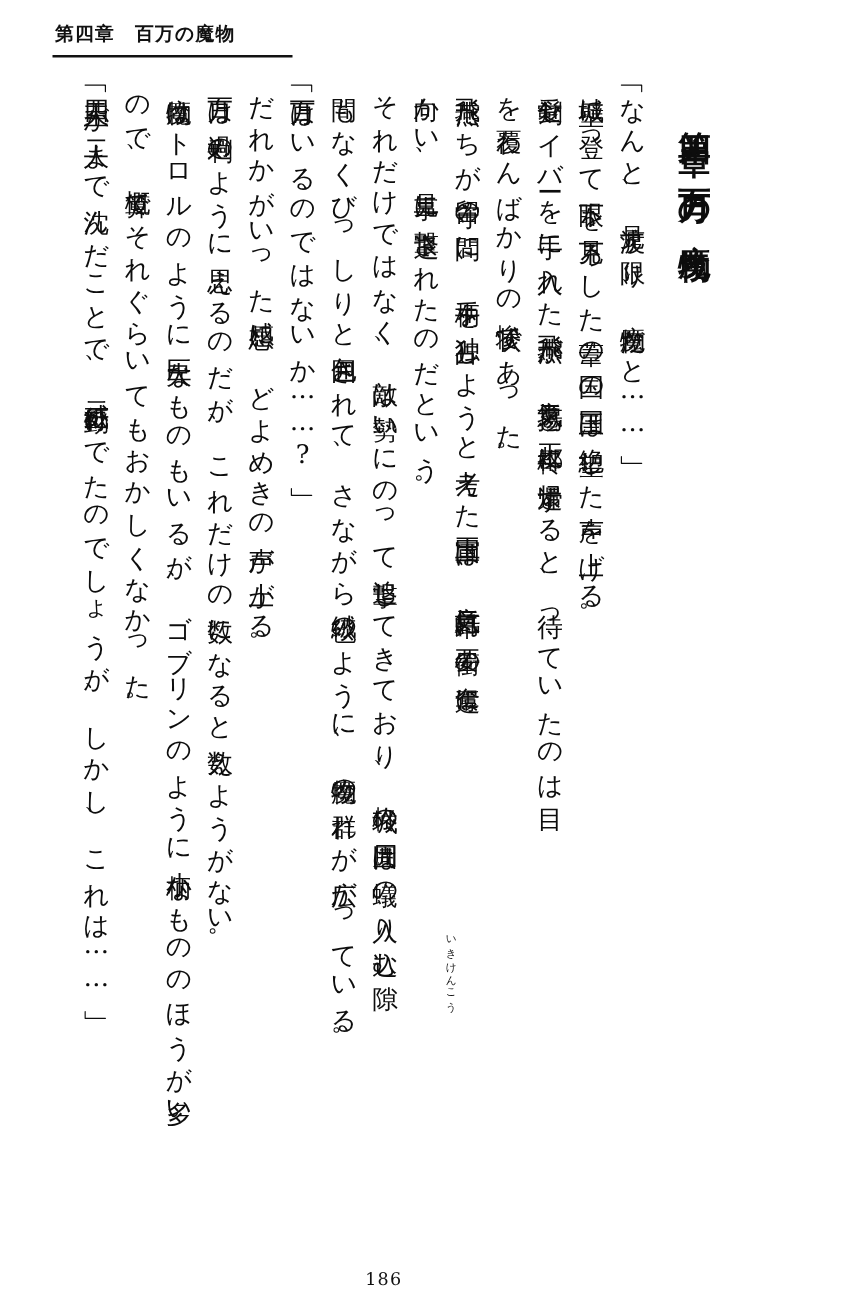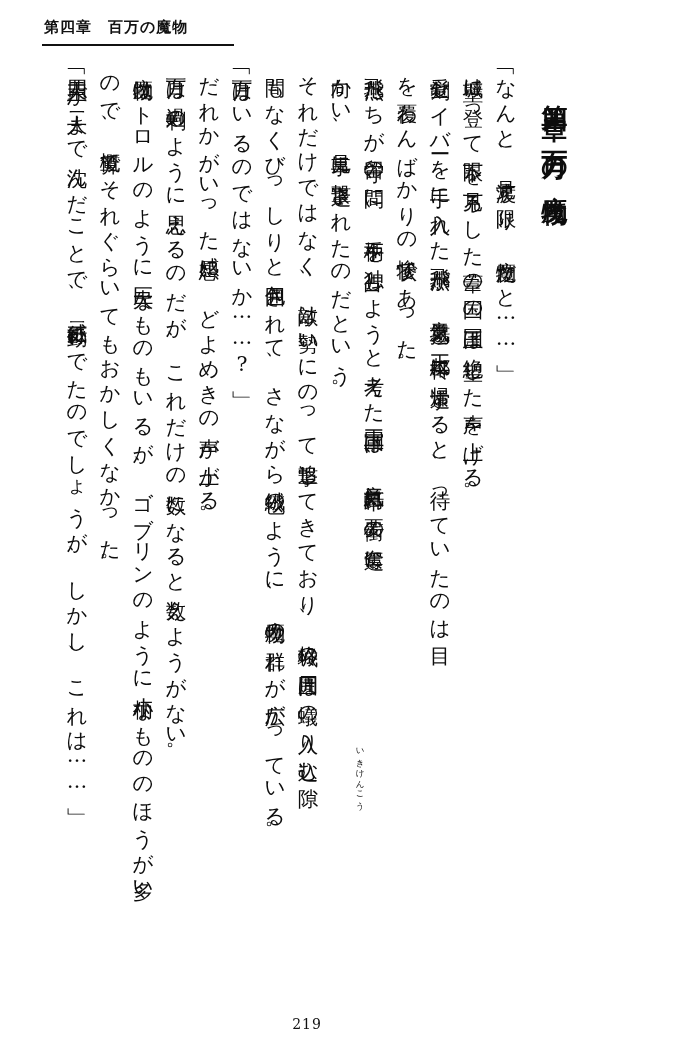--- a/index.html
+++ b/index.html
@@ -123,15 +123,15 @@
     <div class="vline">「百万はいるのではないか……?」</div>
     <div class="vline">だれかがいった感想に、どよめきの声が上がる。</div>
     <div class="vline">百万は過剰のように思えるのだが、これだけの数になると数えようがない。</div>
     <div class="vline">魔物はトロルのように巨大なものもいるが、ゴブリンのように小柄なもののほうが多い</div>
     <div class="vline">ので、概算でそれぐらいてもおかしくなかった。</div>
     <div class="vline">「四天王が二人まで沈んだことで、示威行動にでたのでしょうが、しかし、これは……」</div>
   </div>
 
   <div class="ruby-wrap" id="ruby-1">いきけんこう</div>
 
-  <div id="page-number">219</div>
+  <div id="page-number">186</div>
 
 </div>
 
 </body></html>

